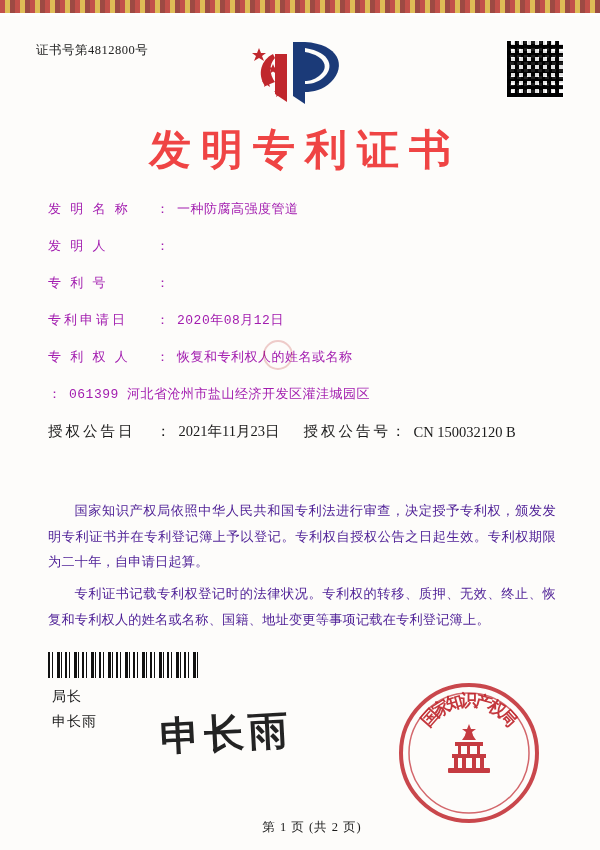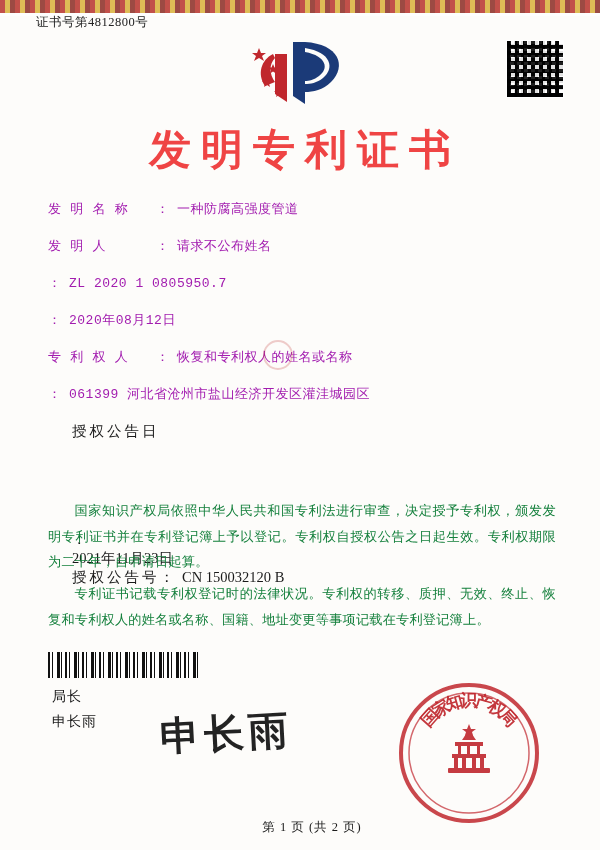--- a/index.html
+++ b/index.html
@@ -36,21 +36,21 @@
   }
   .top-band::after {
     content: "";
     position: absolute;
     left: 0; right: 0; bottom: 0;
     height: 3px;
     background: #ffffff;
   }
   .cert-no {
     position: absolute;
-    top: 14px;
+    top: 42px;
     left: 36px;
     font-size: 12.5px;
     letter-spacing: 0.5px;
     color: #222;
   }
   .qr {
     position: absolute;
     top: 40px;
     right: 36px;
     width: 56px;
@@ -138,42 +138,41 @@
     height: 26px;
     border: 2px solid rgba(190, 40, 35, 0.45);
     border-radius: 50%;
     opacity: 0.5;
   }
   .row-pair {
     display: flex;
     align-items: baseline;
     font-size: 14.5px;
     margin-bottom: 19px;
-    flex-direction: column;
   }
   .row-pair .seg2 {
     margin-left: 24px;
     display: flex;
-    align-items: center;
+    align-items: flex-end;
   }
   .row-pair .seg2 .field-label {
     width: auto;
     flex: 0 0 auto;
     letter-spacing: 3px;
   }
 
   .body-text {
     position: absolute;
     top: 498px;
     left: 48px;
     width: 508px;
     font-size: 13.2px;
     line-height: 1.95;
     text-align: justify;
-    color: #15803d;
+    color: #4c1d95;
     letter-spacing: 0.2px;
   }
   .body-text p { margin: 0 0 6px 0; text-indent: 2em; }
 
   .barcode {
     position: absolute;
     left: 48px;
     top: 652px;
     width: 150px;
     height: 26px;
@@ -261,29 +260,29 @@
 
     <div class="field-row">
       <span class="field-label">发 明 名 称</span>
       <span class="field-colon">：</span>
       <span class="field-value">一种防腐高强度管道</span>
     </div>
 
     <div class="field-row">
       <span class="field-label">发 明 人</span>
       <span class="field-colon">：</span>
-      <span class="field-value">请求不公布姓名</span>
-    </div>
-
-    <div class="field-row">
-      <span class="field-colon">：</span>
-      <span class="field-value">ZL 2020 1 0805950.7</span>
-    </div>
-
-    <div class="field-row">
+    </div>
+
+    <div class="field-row">
+      <span class="field-label">专 利 号</span>
+      <span class="field-colon">：</span>
+    </div>
+
+    <div class="field-row">
+      <span class="field-label">专利申请日</span>
       <span class="field-colon">：</span>
       <span class="field-value">2020年08月12日</span>
     </div>
 
     <div class="field-row">
       <span class="field-label">专 利 权 人</span>
       <span class="field-colon">：</span>
       <span class="field-value stamped">恢复和专利权人的姓名或名称</span>
     </div>
 

